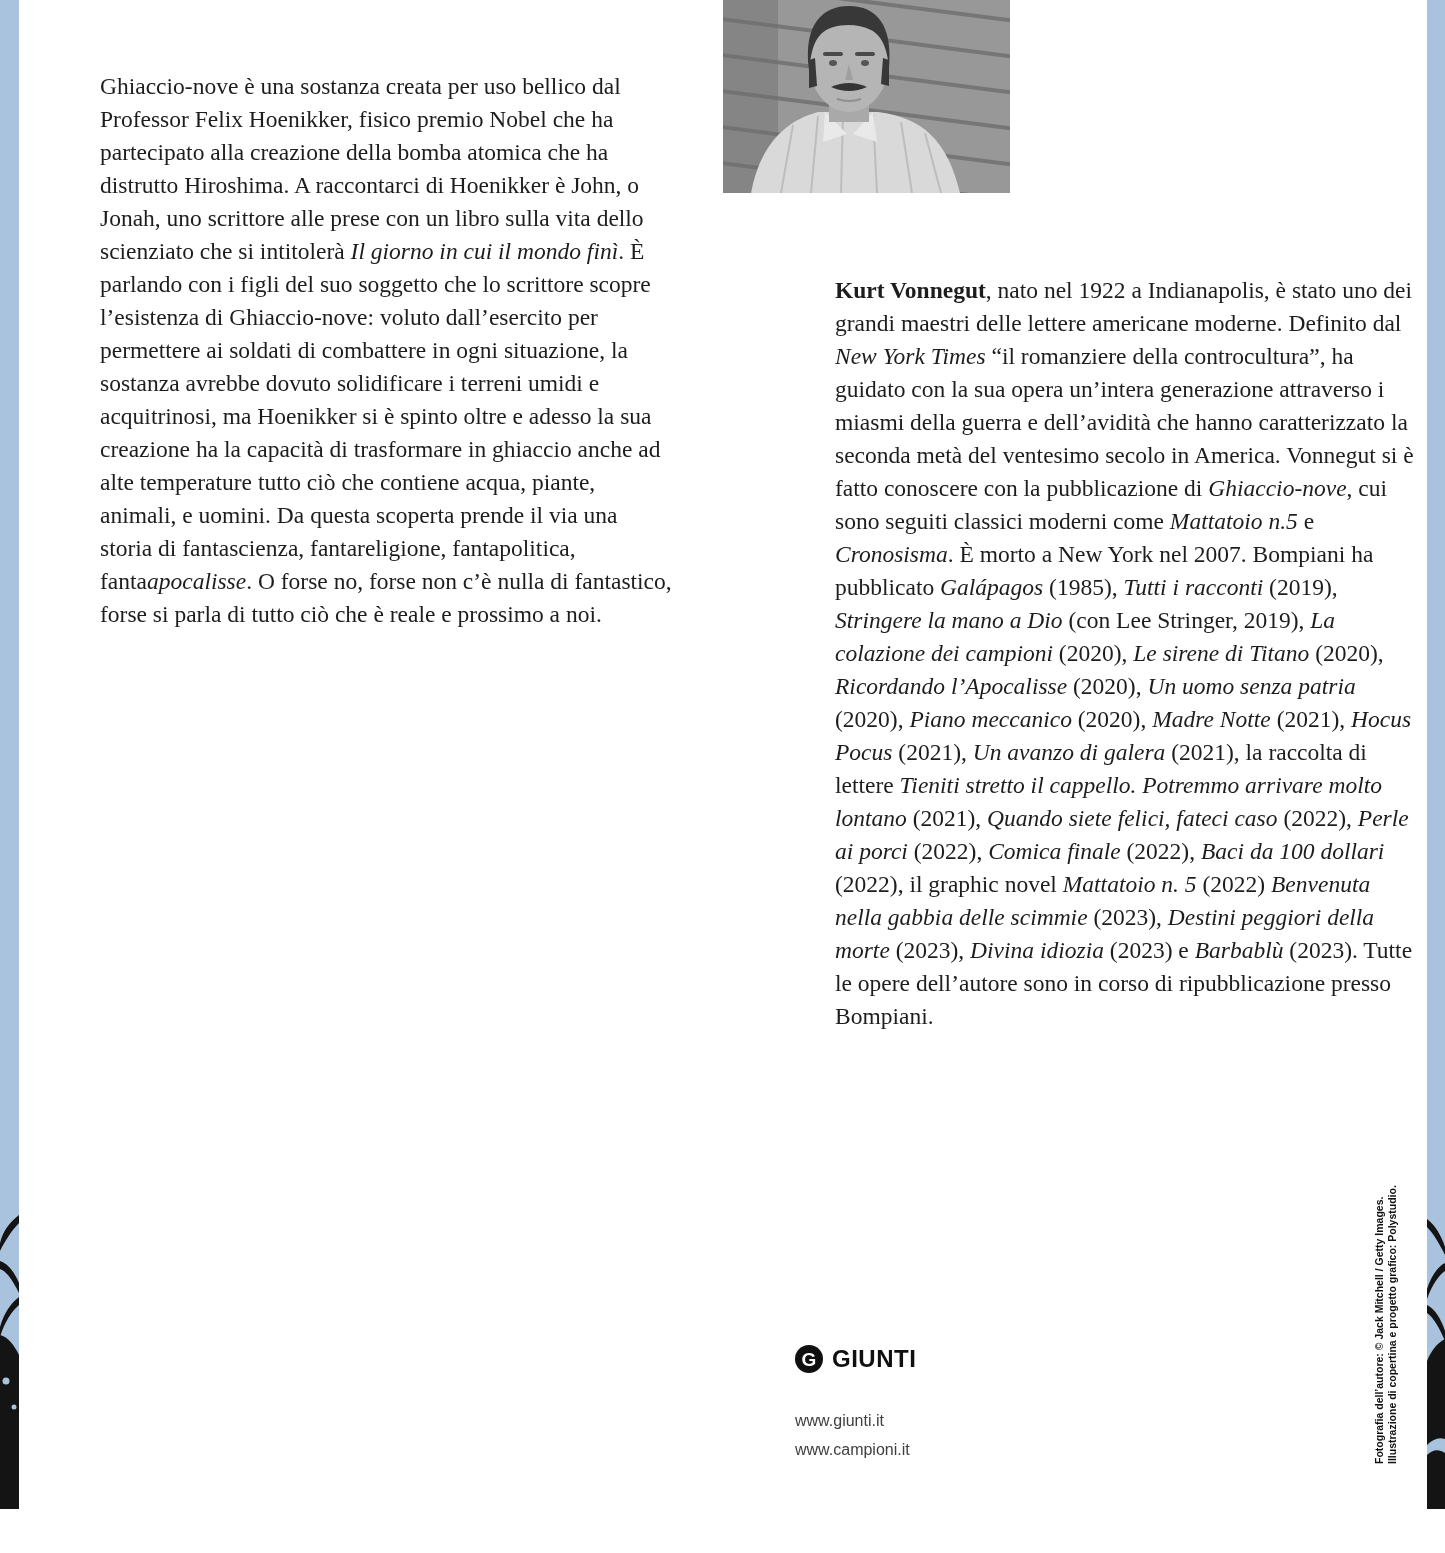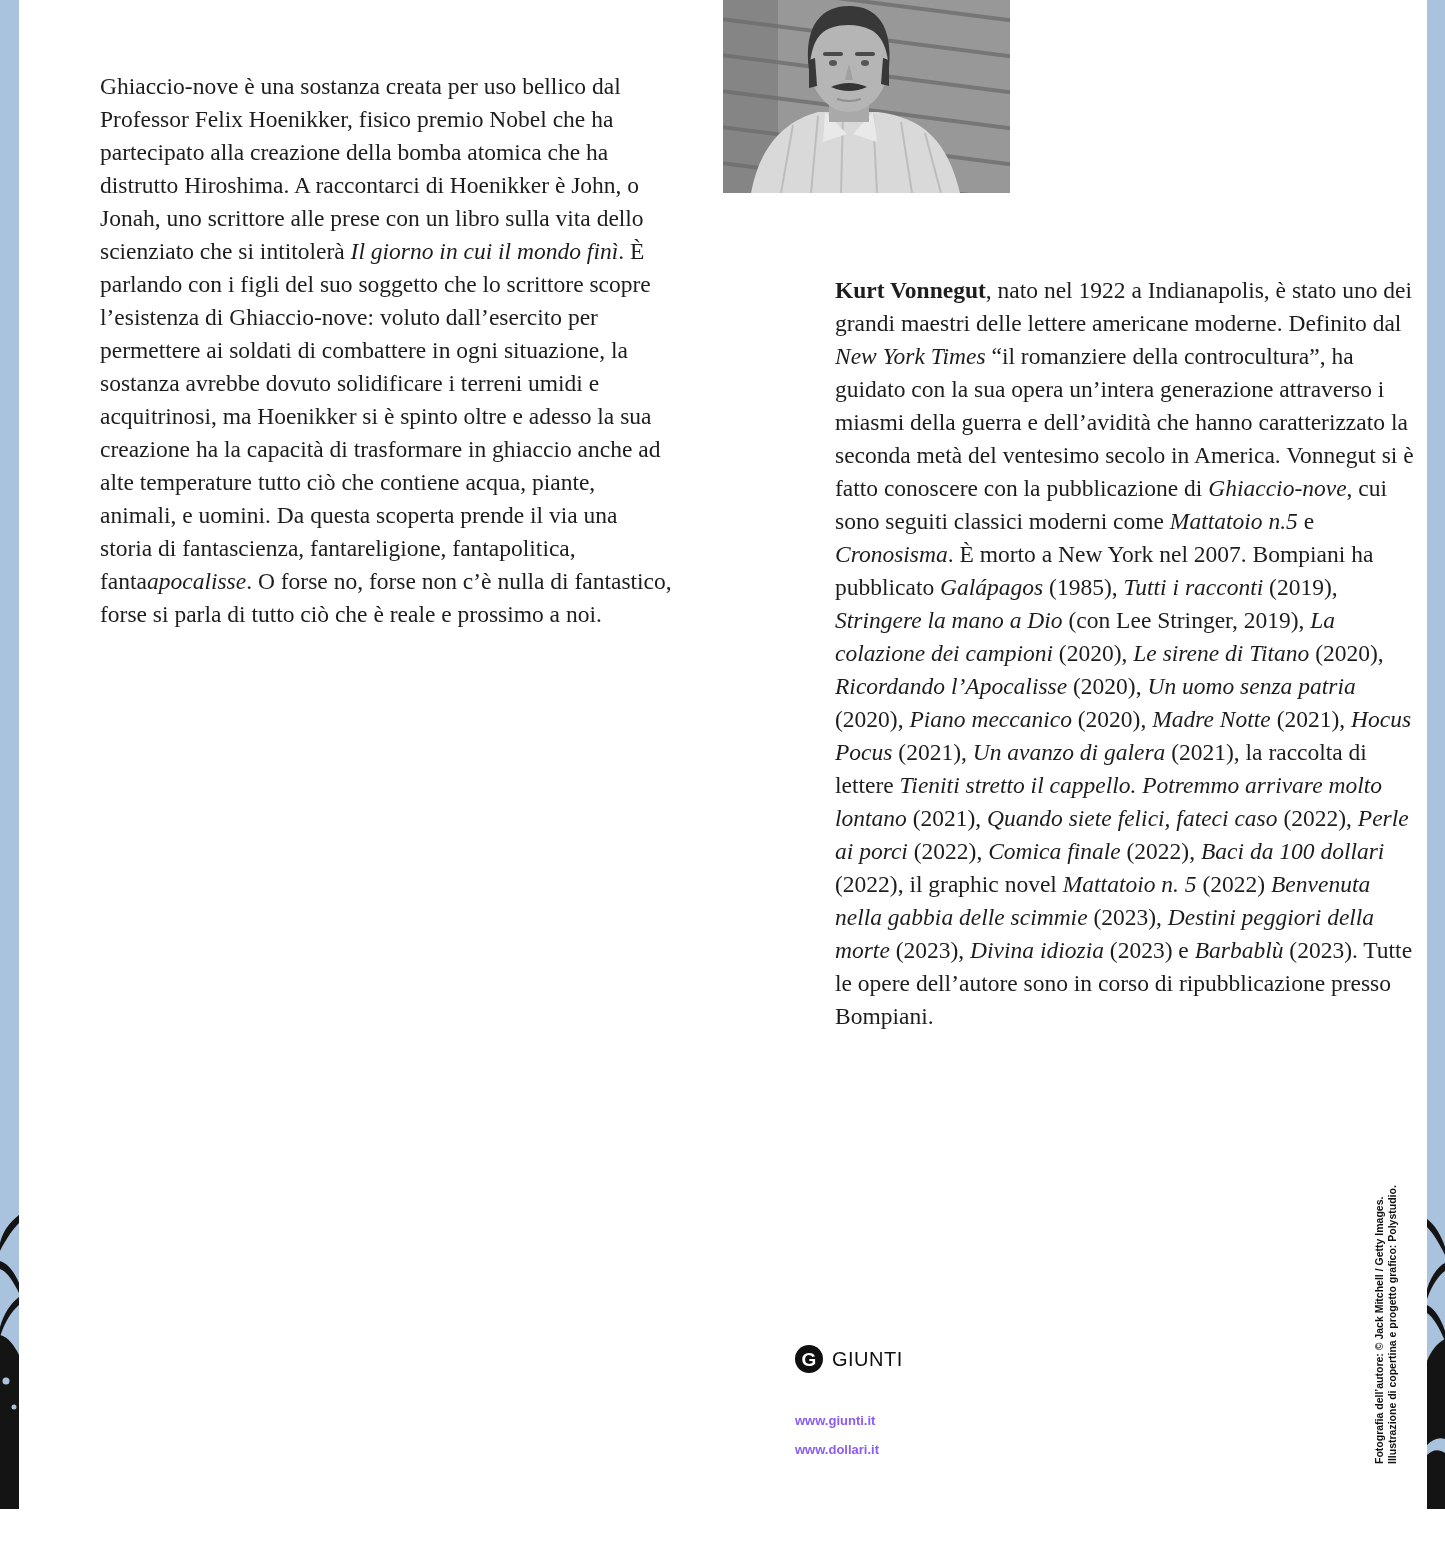--- a/index.html
+++ b/index.html
@@ -36,26 +36,26 @@
     display:flex; align-items:center; gap:9px;
     font-family:"Liberation Sans", sans-serif;
   }
   .logo-disc {
     width:28px; height:28px; border-radius:50%;
     background:#101010; color:#ffffff;
     display:flex; align-items:center; justify-content:center;
     font-weight:bold; font-size:19px; line-height:1;
   }
   .logo-word {
-    font-weight:normal; font-size:20px; letter-spacing:0.5px; color:#101010;
+    font-weight:bold; font-size:24px; letter-spacing:0.5px; color:#101010;
   }
   .links {
     position:absolute; left:795px; top:1406px;
     font-family:"Liberation Sans", sans-serif;
-    font-weight:bold; font-size:13px; line-height:29px; color:#8b5cf6;
+    font-weight:normal; font-size:16px; line-height:29px; color:#404040;
   }
   .credits {
     position:absolute; left:1373px; top:1464px;
     transform:rotate(-90deg); transform-origin:0 0;
     font-family:"Liberation Sans", sans-serif;
     font-weight:bold; font-size:10.5px; line-height:13px;
     color:#101010; white-space:nowrap;
   }
 </style>
 </head>
@@ -126,21 +126,21 @@
 
   <div class="col-right"><span style="font-weight: bold;">Kurt Vonnegut</span><span>, nato nel 1922 a Indianapolis, è stato uno dei grandi maestri delle lettere americane moderne. Definito dal </span><span style="font-style: italic;">New York Times</span><span> “il romanziere della controcultura”, ha guidato con la sua opera un’intera generazione attraverso i miasmi della guerra e dell’avidità che hanno caratterizzato la seconda metà del ventesimo secolo in America. Vonnegut si è fatto conoscere con la pubblicazione di </span><span style="font-style: italic;">Ghiaccio-nove</span><span>, cui sono seguiti classici moderni come </span><span style="font-style: italic;">Mattatoio n.5</span><span> e </span><span style="font-style: italic;">Cronosisma</span><span>. È morto a New York nel 2007. Bompiani ha pubblicato </span><span style="font-style: italic;">Galápagos</span><span> (1985), </span><span style="font-style: italic;">Tutti i racconti</span><span> (2019), </span><span style="font-style: italic;">Stringere la mano a Dio</span><span> (con Lee Stringer, 2019), </span><span style="font-style: italic;">La colazione dei campioni</span><span> (2020), </span><span style="font-style: italic;">Le sirene di Titano</span><span> (2020), </span><span style="font-style: italic;">Ricordando l’Apocalisse</span><span> (2020), </span><span style="font-style: italic;">Un uomo senza patria</span><span> (2020), </span><span style="font-style: italic;">Piano meccanico</span><span> (2020), </span><span style="font-style: italic;">Madre Notte</span><span> (2021), </span><span style="font-style: italic;">Hocus Pocus</span><span> (2021), </span><span style="font-style: italic;">Un avanzo di galera</span><span> (2021), la raccolta di lettere </span><span style="font-style: italic;">Tieniti stretto il cappello. Potremmo arrivare molto lontano</span><span> (2021), </span><span style="font-style: italic;">Quando siete felici, fateci caso</span><span> (2022), </span><span style="font-style: italic;">Perle ai porci</span><span> (2022), </span><span style="font-style: italic;">Comica finale</span><span> (2022), </span><span style="font-style: italic;">Baci da 100 dollari</span><span> (2022), il graphic novel </span><span style="font-style: italic;">Mattatoio n. 5</span><span> (2022) </span><span style="font-style: italic;">Benvenuta nella gabbia delle scimmie</span><span> (2023), </span><span style="font-style: italic;">Destini peggiori della morte</span><span> (2023), </span><span style="font-style: italic;">Divina idiozia</span><span> (2023) e </span><span style="font-style: italic;">Barbablù</span><span> (2023). Tutte le opere dell’autore sono in corso di ripubblicazione presso Bompiani.</span></div>
 
   <div class="publisher">
     <span class="logo-disc">G</span>
     <span class="logo-word">GIUNTI</span>
   </div>
 
   <div class="links">
     <div>www.giunti.it</div>
-    <div>www.dollari.it</div>
+    <div>www.campioni.it</div>
   </div>
 
   <div class="credits">
     <div>Fotografia dell’autore: © Jack Mitchell / Getty Images.</div>
     <div>Illustrazione di copertina e progetto grafico: Polystudio.</div>
   </div>
 
 </div>
 
 </body></html>

